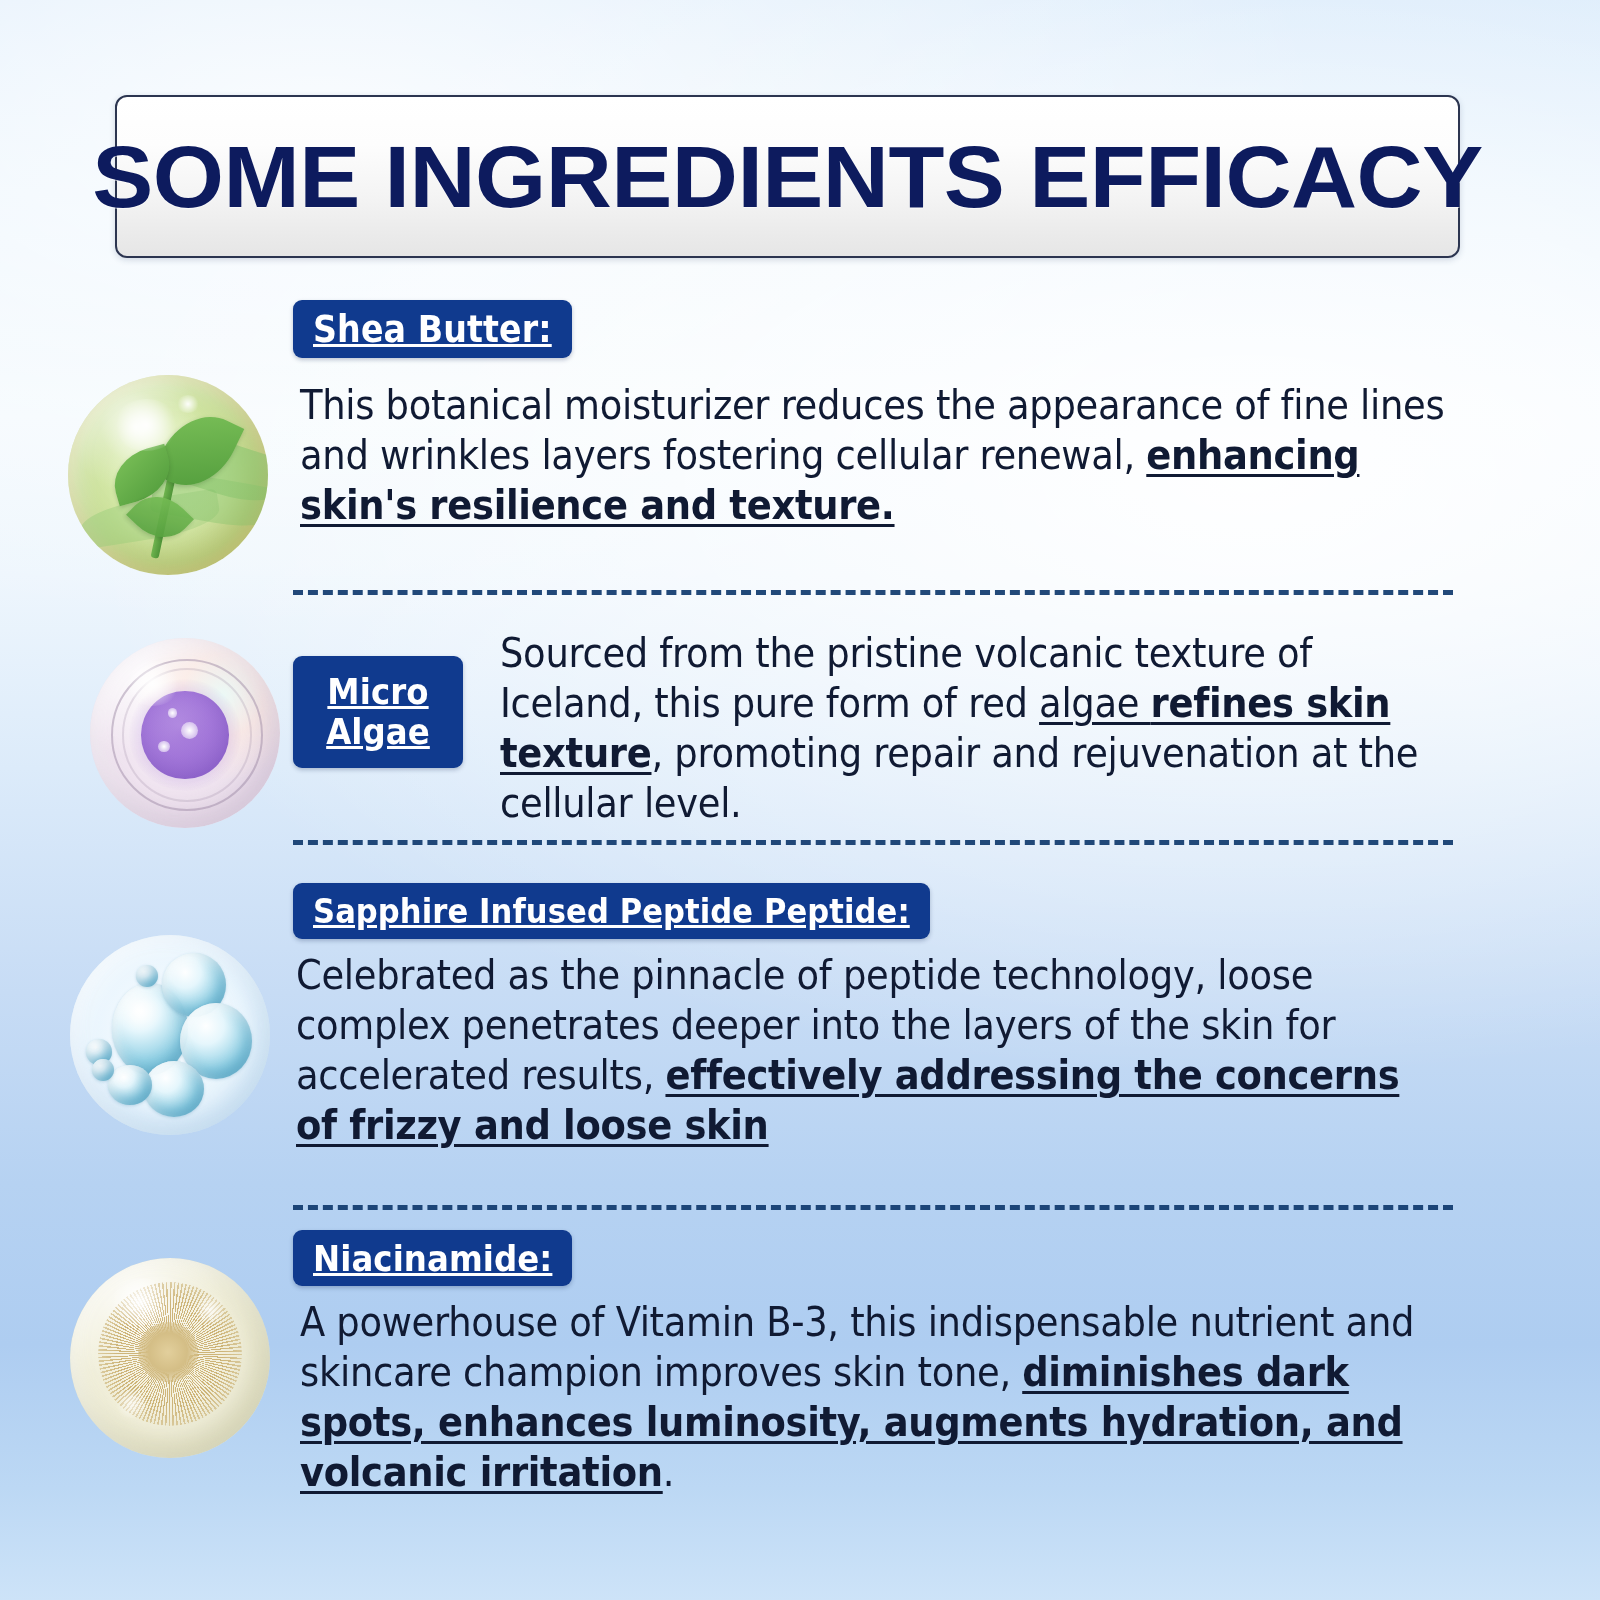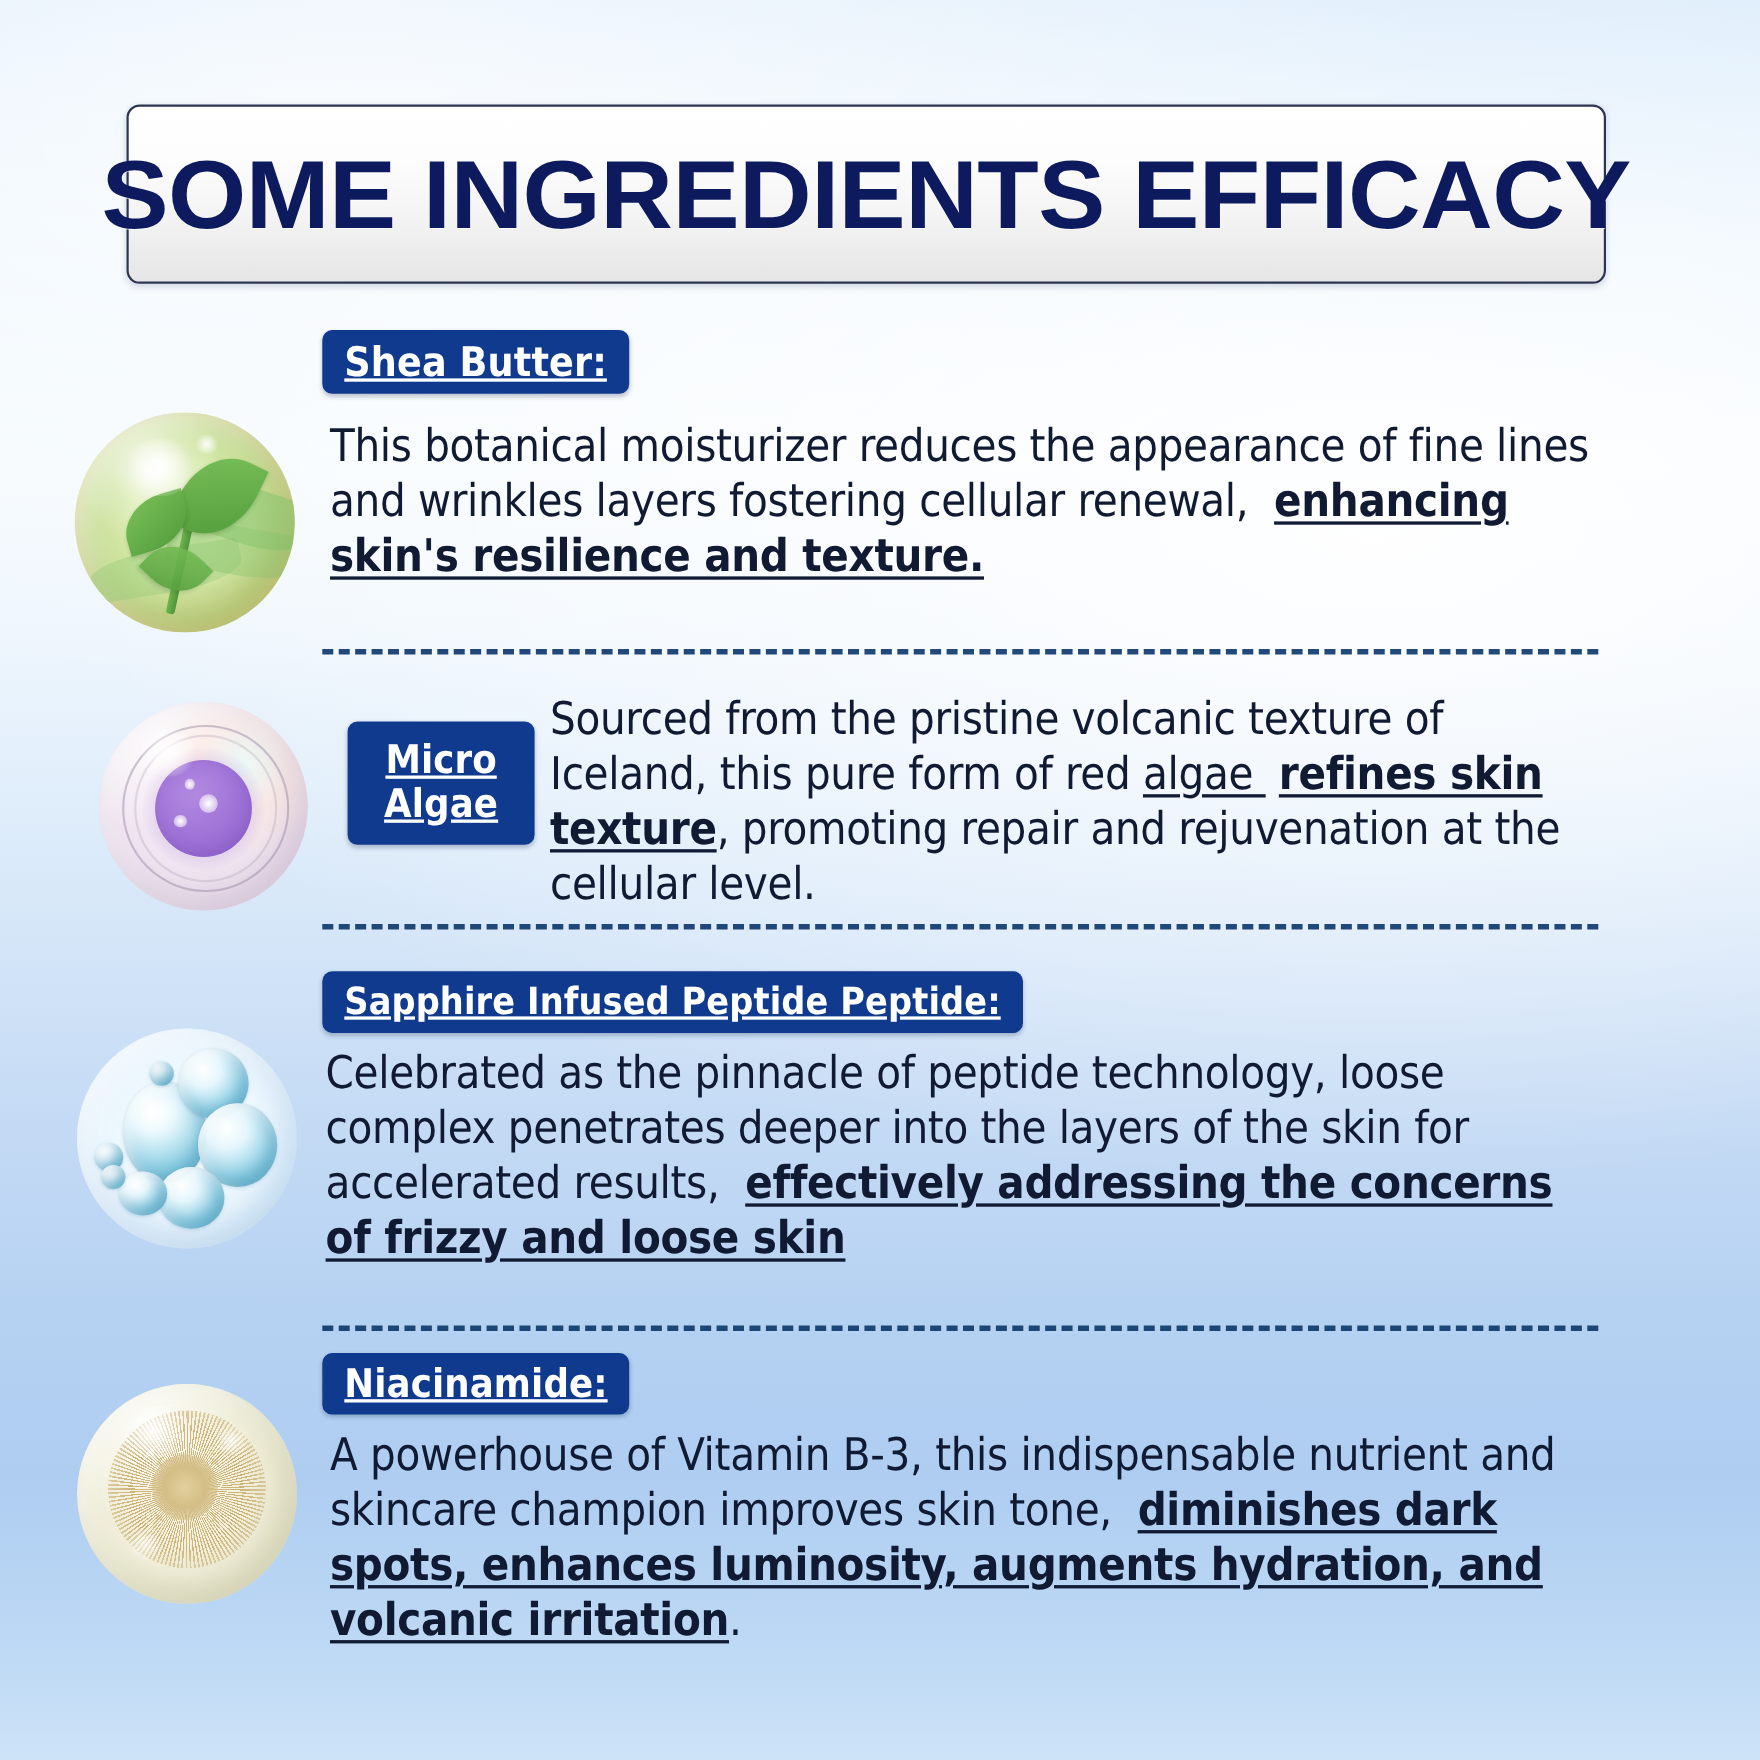--- a/index.html
+++ b/index.html
@@ -65,40 +65,40 @@
   .copy{
     position:absolute;
     color:#101a33;
     font-size:41px;
     line-height:1.22;
     font-family:"DejaVu Sans","Liberation Sans",sans-serif;
     font-stretch:condensed;
     letter-spacing:-0.3px;
   }
   .copy u{text-decoration:underline;text-underline-offset:5px;text-decoration-thickness:3px;}
-  .copy .bu{font-weight:700;text-decoration:underline;text-underline-offset:5px;text-decoration-thickness:3px;margin-left:12px;}
+  .copy .bu{font-weight:700;text-decoration:underline;text-underline-offset:5px;text-decoration-thickness:3px;}
 
   .badge{
     position:absolute;
     background:#103a8e;
     color:#ffffff;
     border-radius:9px;
     font-weight:700;
     font-size:36px;
     letter-spacing:0.1px;
     display:flex;align-items:center;justify-content:center;
     padding:9px 20px;
     box-sizing:border-box;
     box-shadow:0 2px 4px rgba(10,30,80,0.25);
     font-family:"DejaVu Sans","Liberation Sans",sans-serif;
     font-stretch:condensed;
     white-space:nowrap;
     text-decoration:underline;
   }
-  .badge.two-line{white-space:normal;text-align:center;line-height:1.12;margin-left:23px;}
+  .badge.two-line{white-space:normal;text-align:center;line-height:1.12;}
 
   .divider{
     position:absolute;
     height:0;
     border-top:5px dashed #103a6e;
     opacity:0.92;
   }
 
   
   

